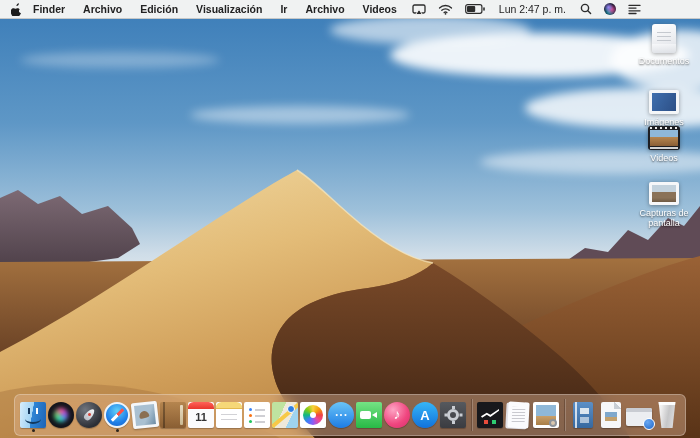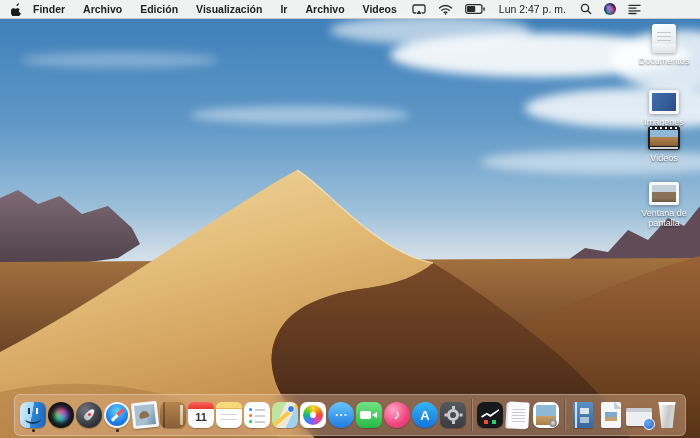--- a/index.html
+++ b/index.html
@@ -58,21 +58,21 @@
     position:absolute;left:50%;transform:translateX(-50%);bottom:2px;z-index:30;
     height:40px;padding:0 4px;border-radius:6px;
     background:rgba(216,186,164,0.42);
     border:1px solid rgba(255,255,255,0.28);
     backdrop-filter:blur(8px) saturate(130%);
     display:flex;align-items:center;
   }
   .dock-item{position:relative;padding:0 1px;display:flex;flex-direction:column;align-items:center;cursor:pointer;}
   .dock-sep{width:1px;height:32px;margin:0 4px;background:rgba(60,40,25,0.35);box-shadow:1px 0 0 rgba(255,255,255,.2);}
   .run-dot{position:absolute;bottom:-4px;width:3px;height:3px;border-radius:50%;background:rgba(35,30,25,.95);}
-  .dicon{width:26px;height:26px;border-radius:7px;position:relative;flex-shrink:0;box-shadow:0 1px 1px rgba(0,0,0,.25);}
+  .dicon{width:26px;height:26px;border-radius:2px;position:relative;flex-shrink:0;box-shadow:0 1px 1px rgba(0,0,0,.25);}
   
   .dicon.finder{background:linear-gradient(100deg,#d8eefc 0%,#9fd2f3 46%,#2f86d6 47%,#1d63b5 100%);}
   .dicon.finder::before{content:"";position:absolute;top:6px;left:8px;width:2px;height:6px;background:#14375c;box-shadow:8px 0 0 #ffffff;}
   .dicon.finder::after{content:"";position:absolute;bottom:4px;left:5px;width:16px;height:8px;border-bottom:2px solid #12395e;border-radius:50%;}
   
   .dicon.siri{border-radius:50%;background:#14151c;overflow:hidden;}
   .dicon.siri::before{content:"";position:absolute;inset:6px;border-radius:50%;filter:blur(2px);
     background:conic-gradient(#ff4f9a,#8a5cf6,#2bd6c7,#64d66b,#ff4f9a);}
   
   .dicon.launchpad{border-radius:50%;background:radial-gradient(circle at 35% 30%,#70757e,#2b2e35 72%);}
@@ -302,21 +302,21 @@
   <div class="desk-icon" style="top:72px;">
     <div class="art art-img"></div>
     <div class="desk-label">Imágenes</div>
   </div>
   <div class="desk-icon" style="top:108px;">
     <div class="art art-vid"></div>
     <div class="desk-label">Videos</div>
   </div>
   <div class="desk-icon" style="top:164px;">
     <div class="art art-cap"></div>
-    <div class="desk-label">Ventana de pantalla</div>
+    <div class="desk-label">Capturas de pantalla</div>
   </div>
 </div>
 
 <div class="dock">
     <div class="dock-item">
       <span class="dicon finder"></span>
       <span class="run-dot"></span>
     </div>
     <div class="dock-item">
       <span class="dicon siri"></span>

